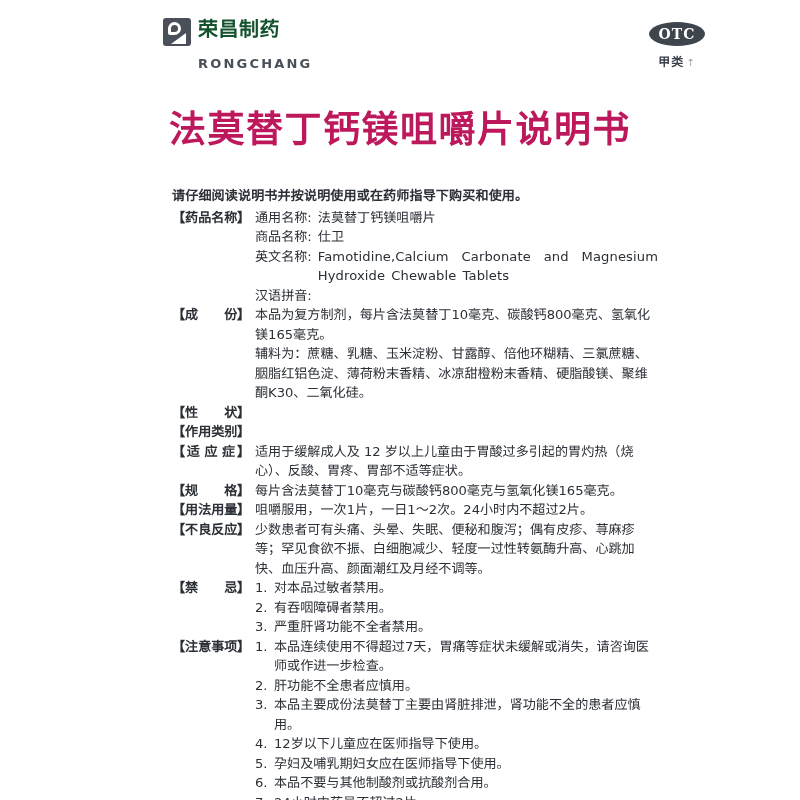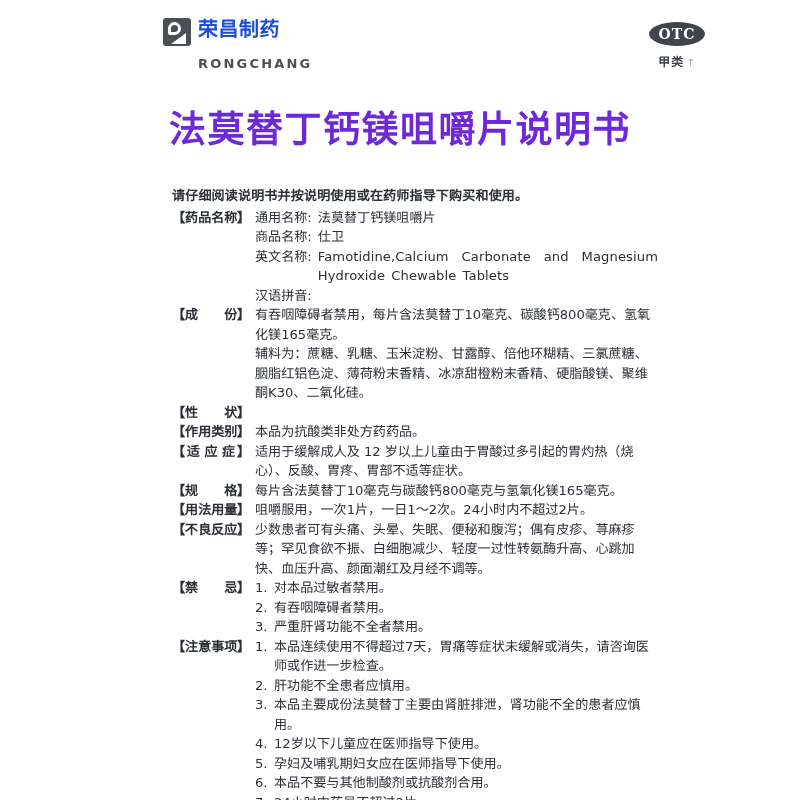--- a/index.html
+++ b/index.html
@@ -68,21 +68,21 @@
   .brand-text {
     display: flex;
     flex-direction: column;
     line-height: 1;
     padding-top: 1px;
   }
   .brand-cn {
     font-size: 20px;
     font-weight: 700;
     letter-spacing: 0.5px;
-    color: #1d4ed8;
+    color: #14532d;
   }
   .brand-en {
     font-size: 13px;
     font-weight: 700;
     letter-spacing: 2.2px;
     color: #4a5058;
     margin-top: 18px;
   }
 
   .otc-block {
@@ -122,21 +122,21 @@
   
   .doc-title {
     position: absolute;
     top: 99px;
     left: 0;
     width: 800px;
     text-align: center;
     font-size: 37px;
     font-weight: 700;
     letter-spacing: 1.5px;
-    color: #6d28d9;
+    color: #be185d;
   }
 
   
   .sheet {
     position: absolute;
     top: 186px;
     left: 172px;
     width: 486px;
     font-size: 13.1px;
     line-height: 19.5px;
@@ -283,40 +283,39 @@
     </div>
   </div>
 
   <div class="row">
     <div class="row-label">
       <span class="b">【</span>
         <span class="mid">成　　份</span>
         <span class="b">】</span>
     </div>
     <div class="row-body">
-      <div>有吞咽障碍者禁用，每片含法莫替丁10毫克、碳酸钙800毫克、氢氧化镁165毫克。</div>
+      <div>本品为复方制剂，每片含法莫替丁10毫克、碳酸钙800毫克、氢氧化镁165毫克。</div>
       <div>辅料为：蔗糖、乳糖、玉米淀粉、甘露醇、倍他环糊精、三氯蔗糖、胭脂红铝色淀、薄荷粉末香精、冰凉甜橙粉末香精、硬脂酸镁、聚维酮K30、二氧化硅。</div>
     </div>
   </div>
 
   <div class="row">
     <div class="row-label">
       <span class="b">【</span>
         <span class="mid">性　　状</span>
         <span class="b">】</span>
     </div>
   </div>
 
   <div class="row">
     <div class="row-label">
       <span class="b">【</span>
         <span class="mid">作用类别</span>
         <span class="b">】</span>
     </div>
-    <div class="row-body">本品为抗酸类非处方药药品。</div>
   </div>
 
   <div class="row">
     <div class="row-label">
       <span class="b">【</span>
         <span class="mid">适 应 症</span>
         <span class="b">】</span>
     </div>
     <div class="row-body">适用于缓解成人及 12 岁以上儿童由于胃酸过多引起的胃灼热（烧心）、反酸、胃疼、胃部不适等症状。</div>
   </div>

